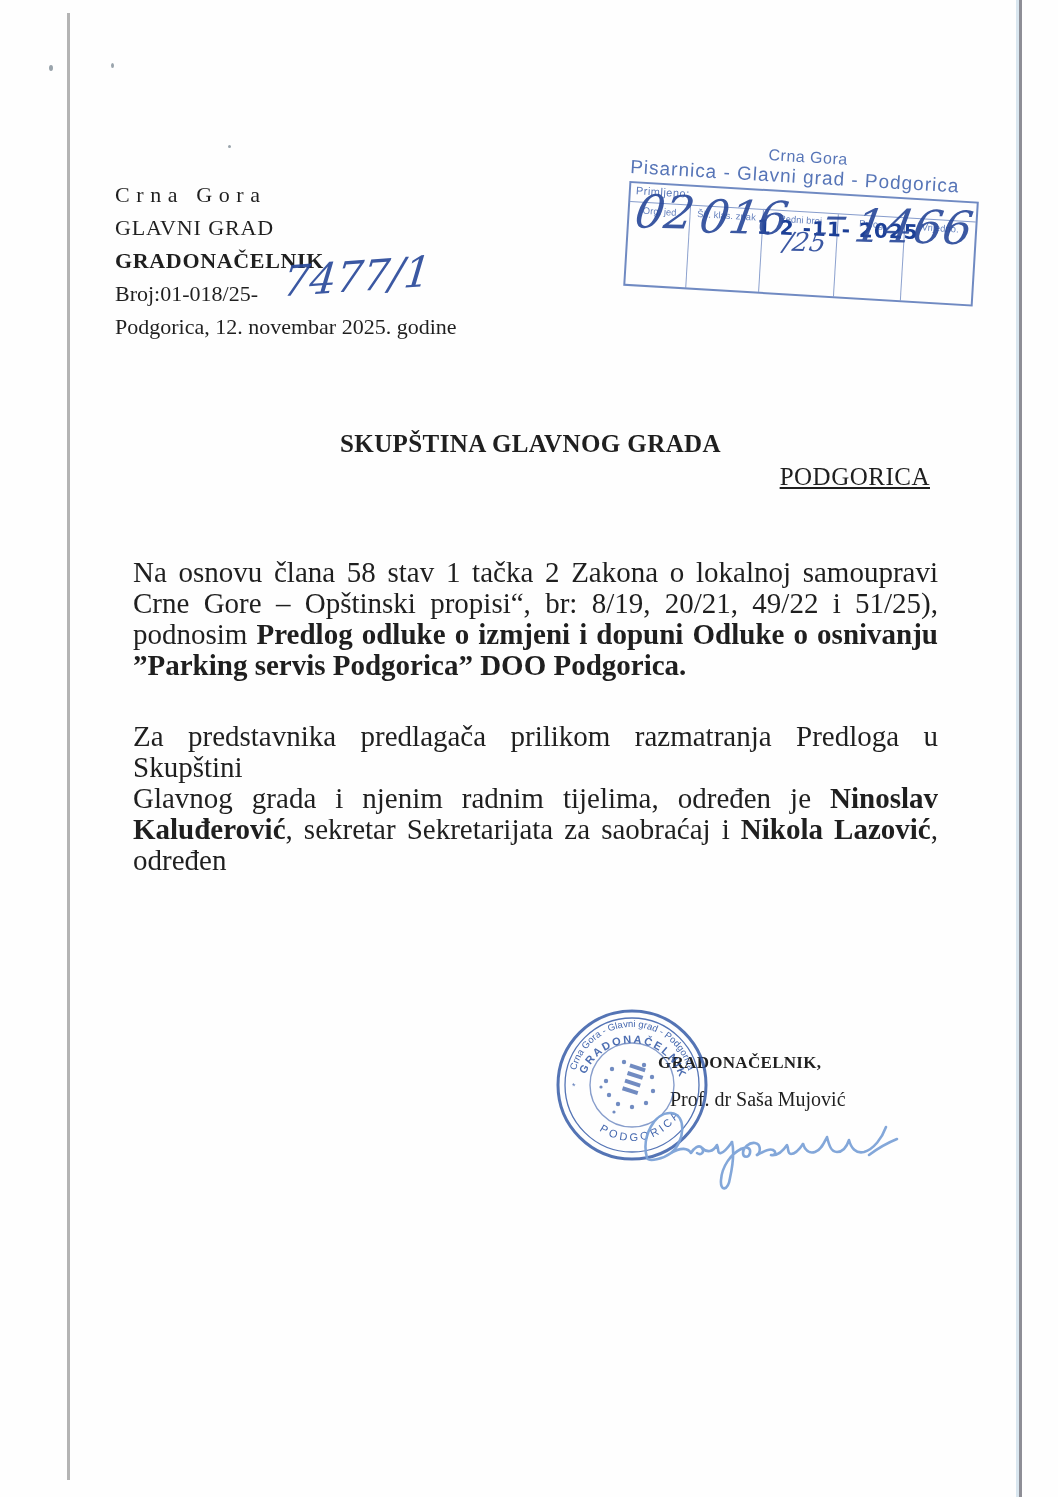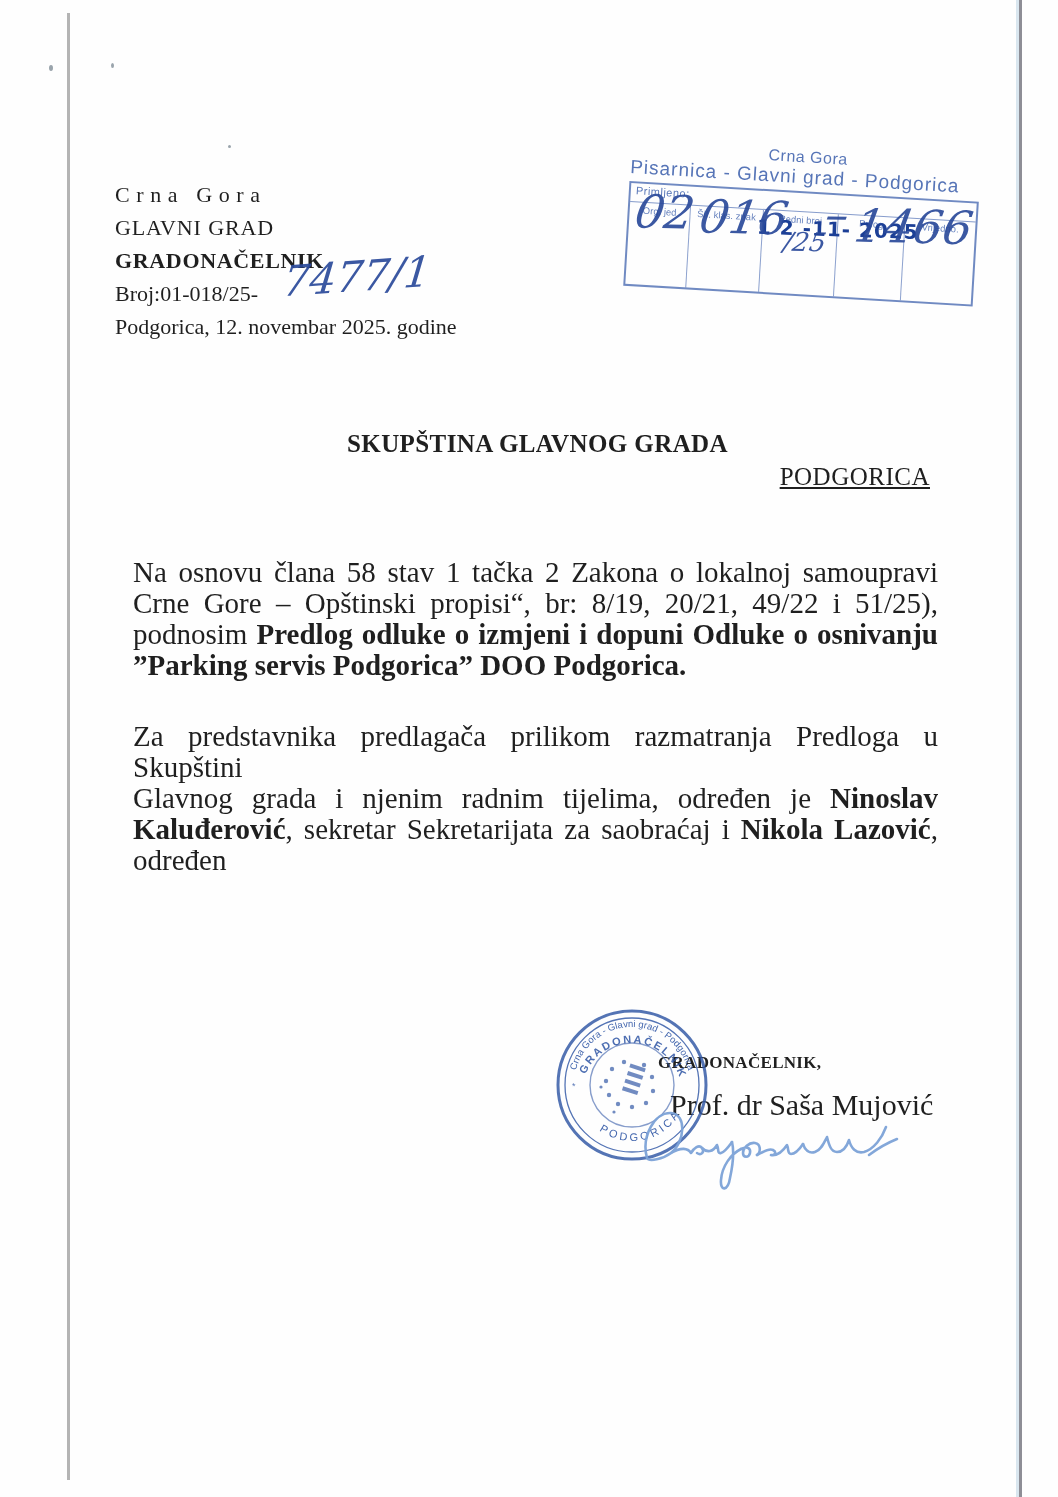--- a/index.html
+++ b/index.html
@@ -28,31 +28,31 @@
   .stamp-cols{display:flex;height:82px;}
   .stamp-col{border-right:1.5px solid rgba(64,99,174,.75);padding-top:2px;text-align:center;
              font-size:9.5px;opacity:.8;overflow:hidden;}
   .stamp-col:last-child{border-right:none;}
   .date-stamp{left:128px;top:22px;font-family:"DejaVu Sans",sans-serif;font-weight:bold;
               font-size:20px;letter-spacing:1px;color:#1c3f96;transform:rotate(-1.5deg);white-space:nowrap;}
   .hw-row{left:4px;top:42px;font-size:46px;transform:rotate(-2deg) skewX(-8deg);white-space:nowrap;opacity:.92;}
   .hw-row .sub{font-size:26px;vertical-align:-16px;}
   .hw-02{left:6px;top:0;} .hw-016{left:70px;top:0;} .hw-dash{left:196px;top:-8px;} .hw-1466{left:226px;top:0;}
   
-  .doc-title{left:135px;top:430px;width:805px;text-align:center;font-size:25px;font-weight:bold;letter-spacing:.4px;}
+  .doc-title{left:128px;top:430px;width:805px;text-align:center;font-size:25px;font-weight:bold;letter-spacing:.4px;}
   .doc-subtitle{right:128px;top:463px;font-size:25px;text-decoration:underline;letter-spacing:.5px;}
   
   .body-text{left:133px;top:557px;width:805px;font-size:29px;line-height:31px;}
   .paragraph{margin:0 0 40px 0;}
   .para-line{text-align:justify;text-align-last:justify;}
   .para-line:last-child{text-align-last:left;}
   .b{font-weight:bold;}
   
   .sig-title{left:658px;top:1053px;font-size:17px;font-weight:bold;letter-spacing:.3px;}
-  .sig-name{left:670px;top:1088px;font-size:30px;}
+  .sig-name{left:670px;top:1088px;font-size:20px;}
   .seal{left:554px;top:1007px;}
   .sig-svg{left:633px;top:1098px;}
 </style>
 </head>
 <body>
 
 <div class="abs scan-line-left"></div>
 <div class="abs scan-line-right"></div>
 <div class="abs speck" style="left:49px;top:65px;width:4px;height:6px;"></div>
 <div class="abs speck" style="left:111px;top:63px;width:3px;height:5px;"></div>

